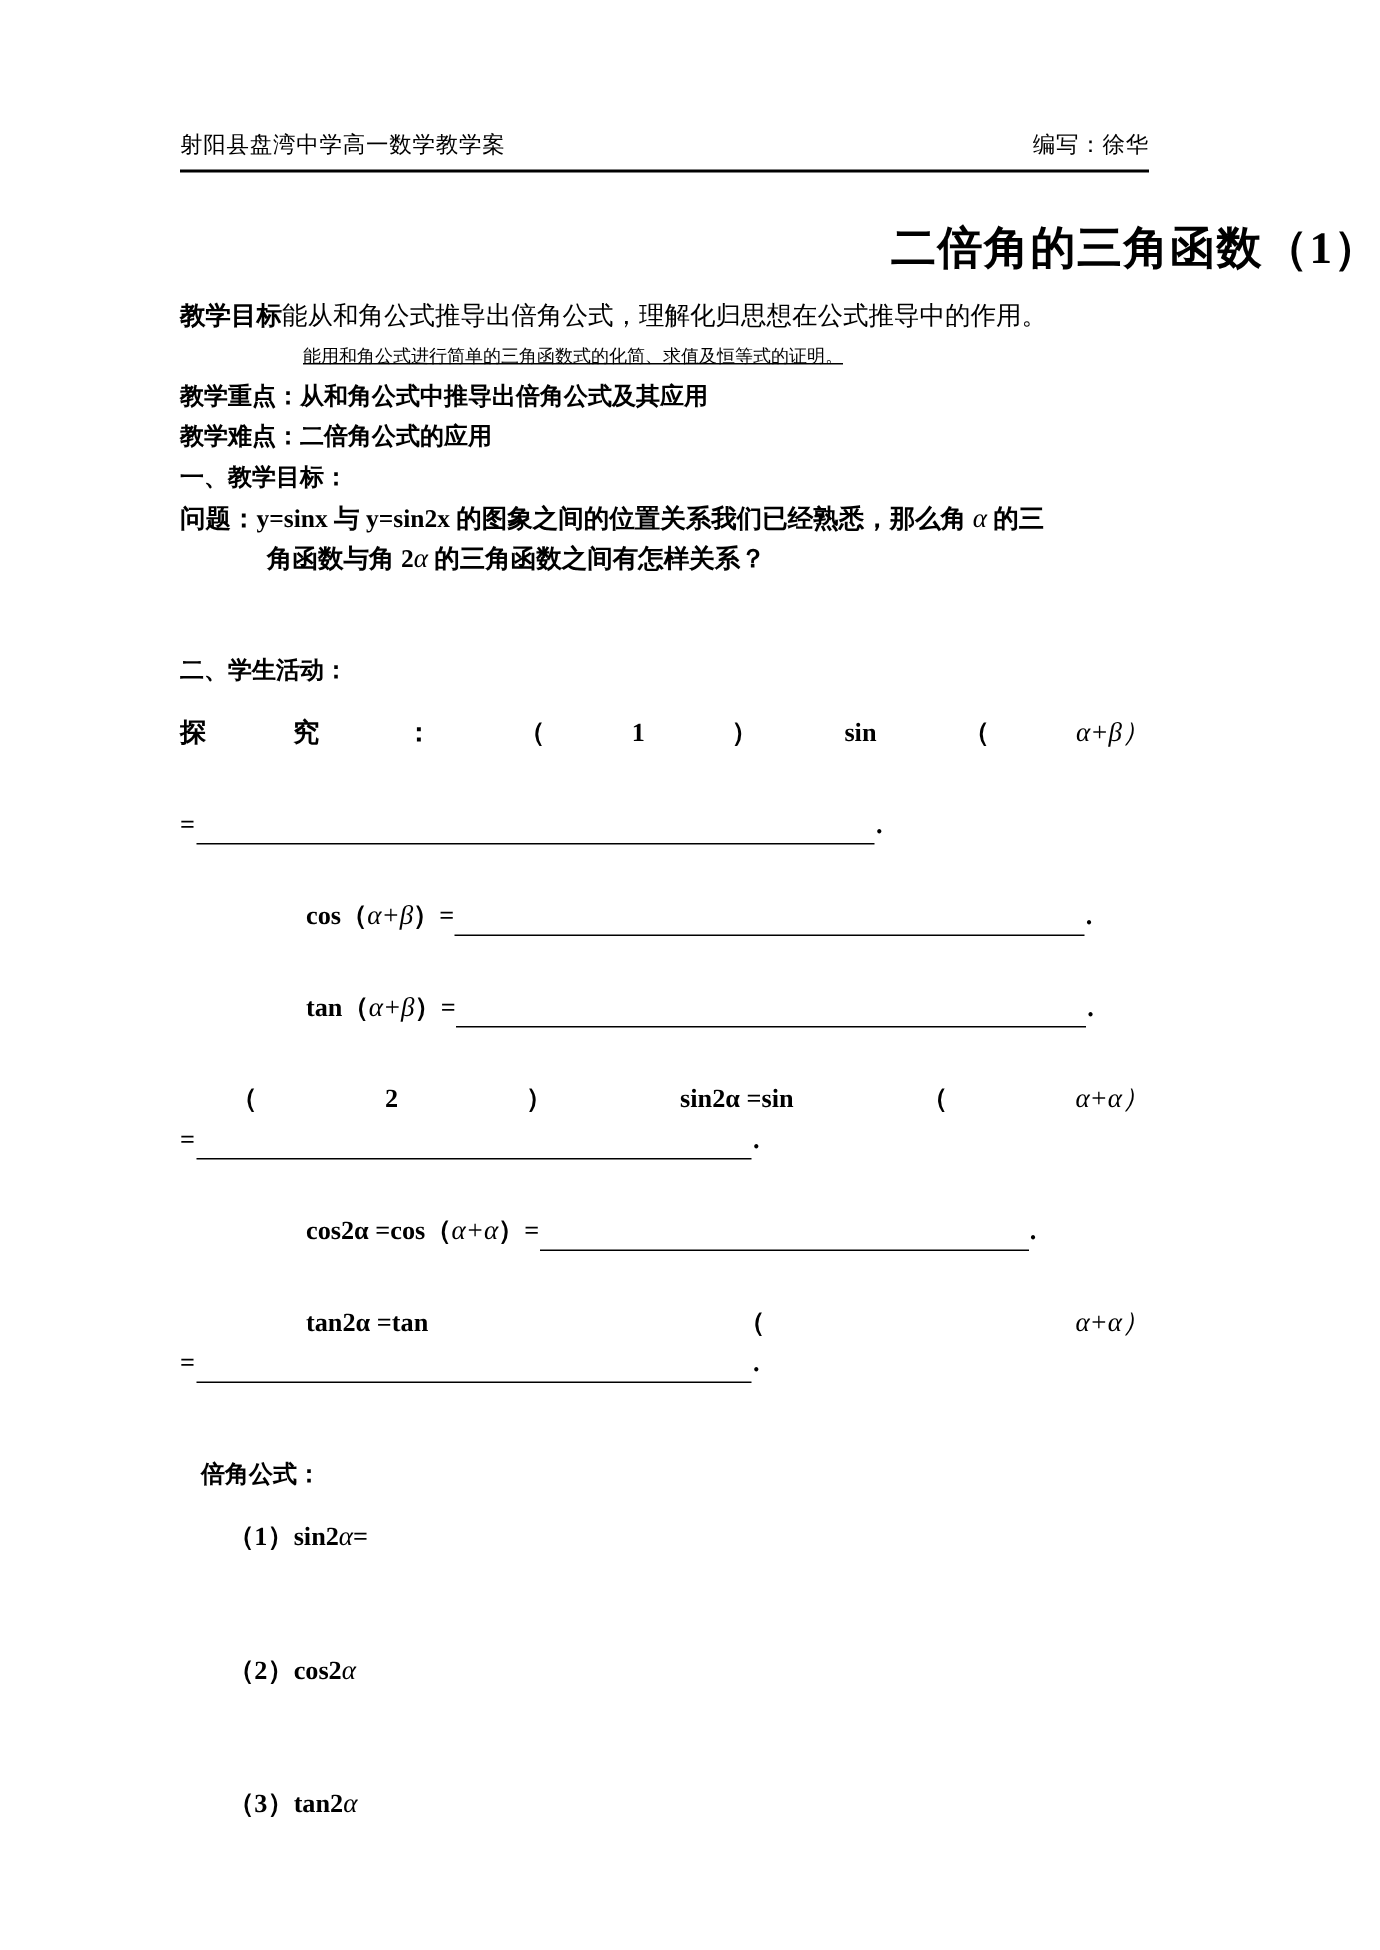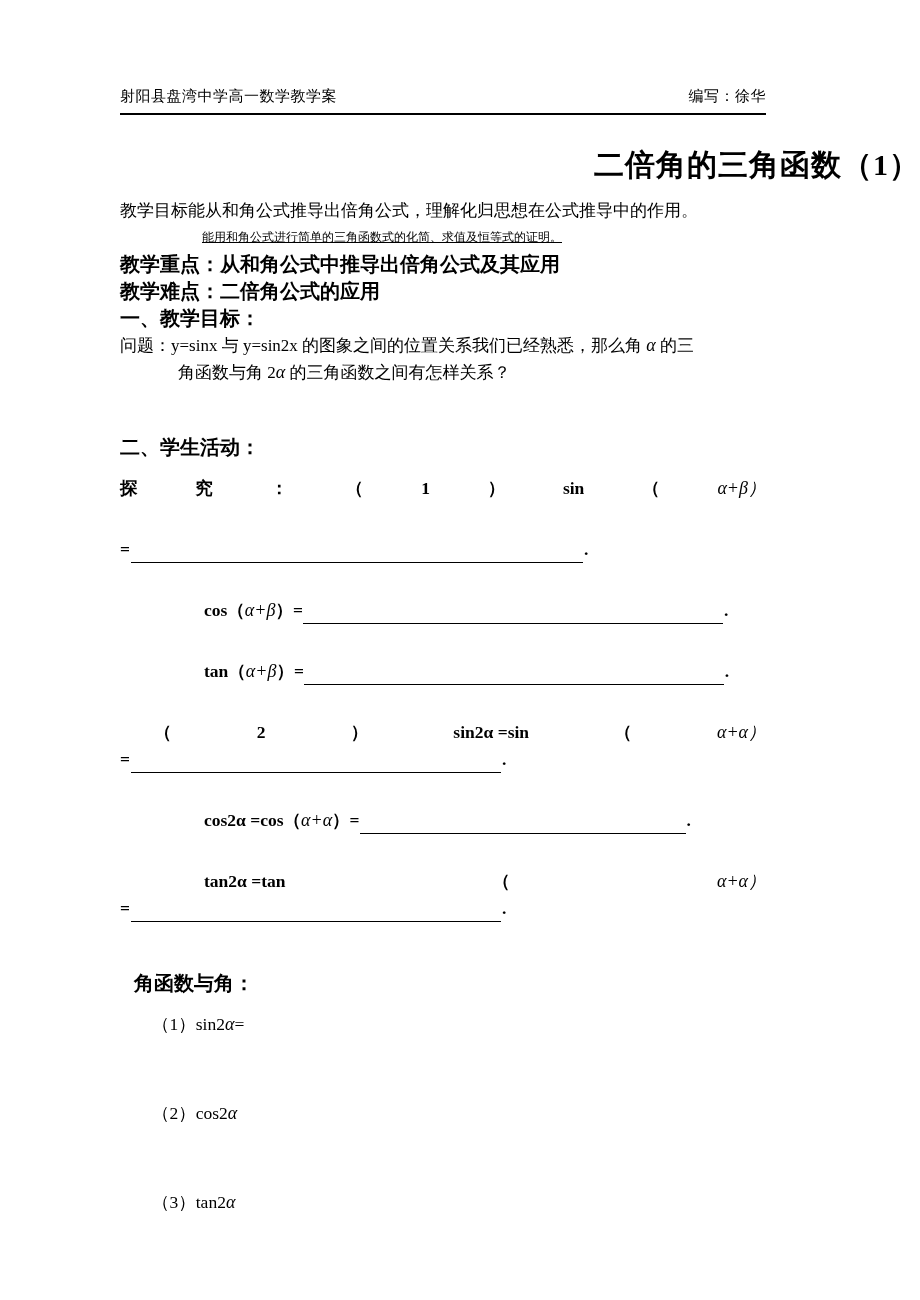--- a/index.html
+++ b/index.html
@@ -60,28 +60,28 @@
   .body-block {
     position: absolute;
     left: 120px;
     top: 182px;
     width: 646px;
     font-size: 17.5px;
     line-height: 27px;
   }
 
   .row { display: block; white-space: nowrap; }
-  .b   { font-weight: normal; }
+  .b   { font-weight: bold; }
   .gr  { font-family: "Liberation Serif", "DejaVu Serif", serif;
          font-style: italic; font-weight: normal; font-size: 18px; }
 
   .goal-line1 { font-size: 17px; }
   .goal-line2 { font-size: 12px; padding-left: 82px; text-decoration: underline; }
 
-  .sec { font-weight: bold; font-size: 20px; }
+  .sec { font-weight: bold; font-size: 16px; }
 
   .prob-line1 { font-size: 17px; }
   .prob-line2 { font-size: 17px; padding-left: 58px; }
 
   .spacer-sm { height: 14px; }
   .spacer-md { height: 34px; }
   .spacer-lg { height: 48px; }
 
   
   .spread {
@@ -238,21 +238,21 @@
     </div>
 
     <div class="eqline">
       <span class="eq">=</span>
       <span class="blank w-short"></span>
       <span class="dot">.</span>
     </div>
 
     <div class="spacer-lg"></div>
 
-    <div class="row sec indent-items" style="padding-left:14px">角函数与角：</div>
+    <div class="row sec indent-items" style="padding-left:14px">倍角公式：</div>
 
     <div class="spacer-sm"></div>
 
     <div class="formula-row" style="padding-left:32px">
       <span class="b">（1）</span>
         <span class="b">sin2</span>
         <span class="gr">α</span>
         <span class="b"> =</span>
     </div>
 

